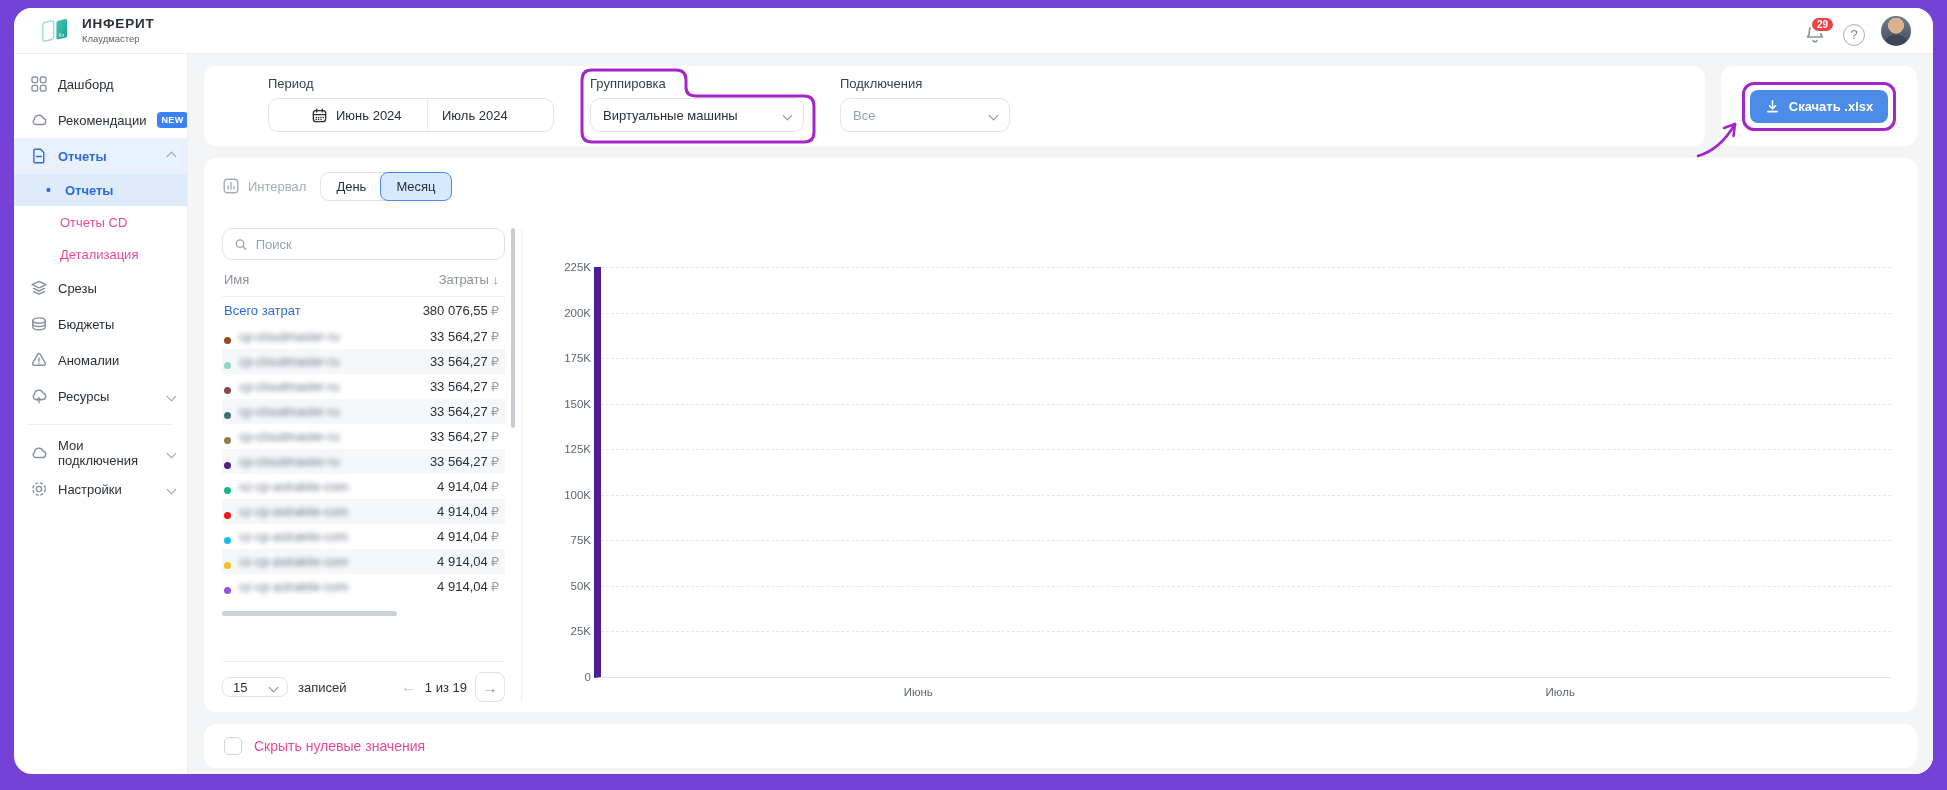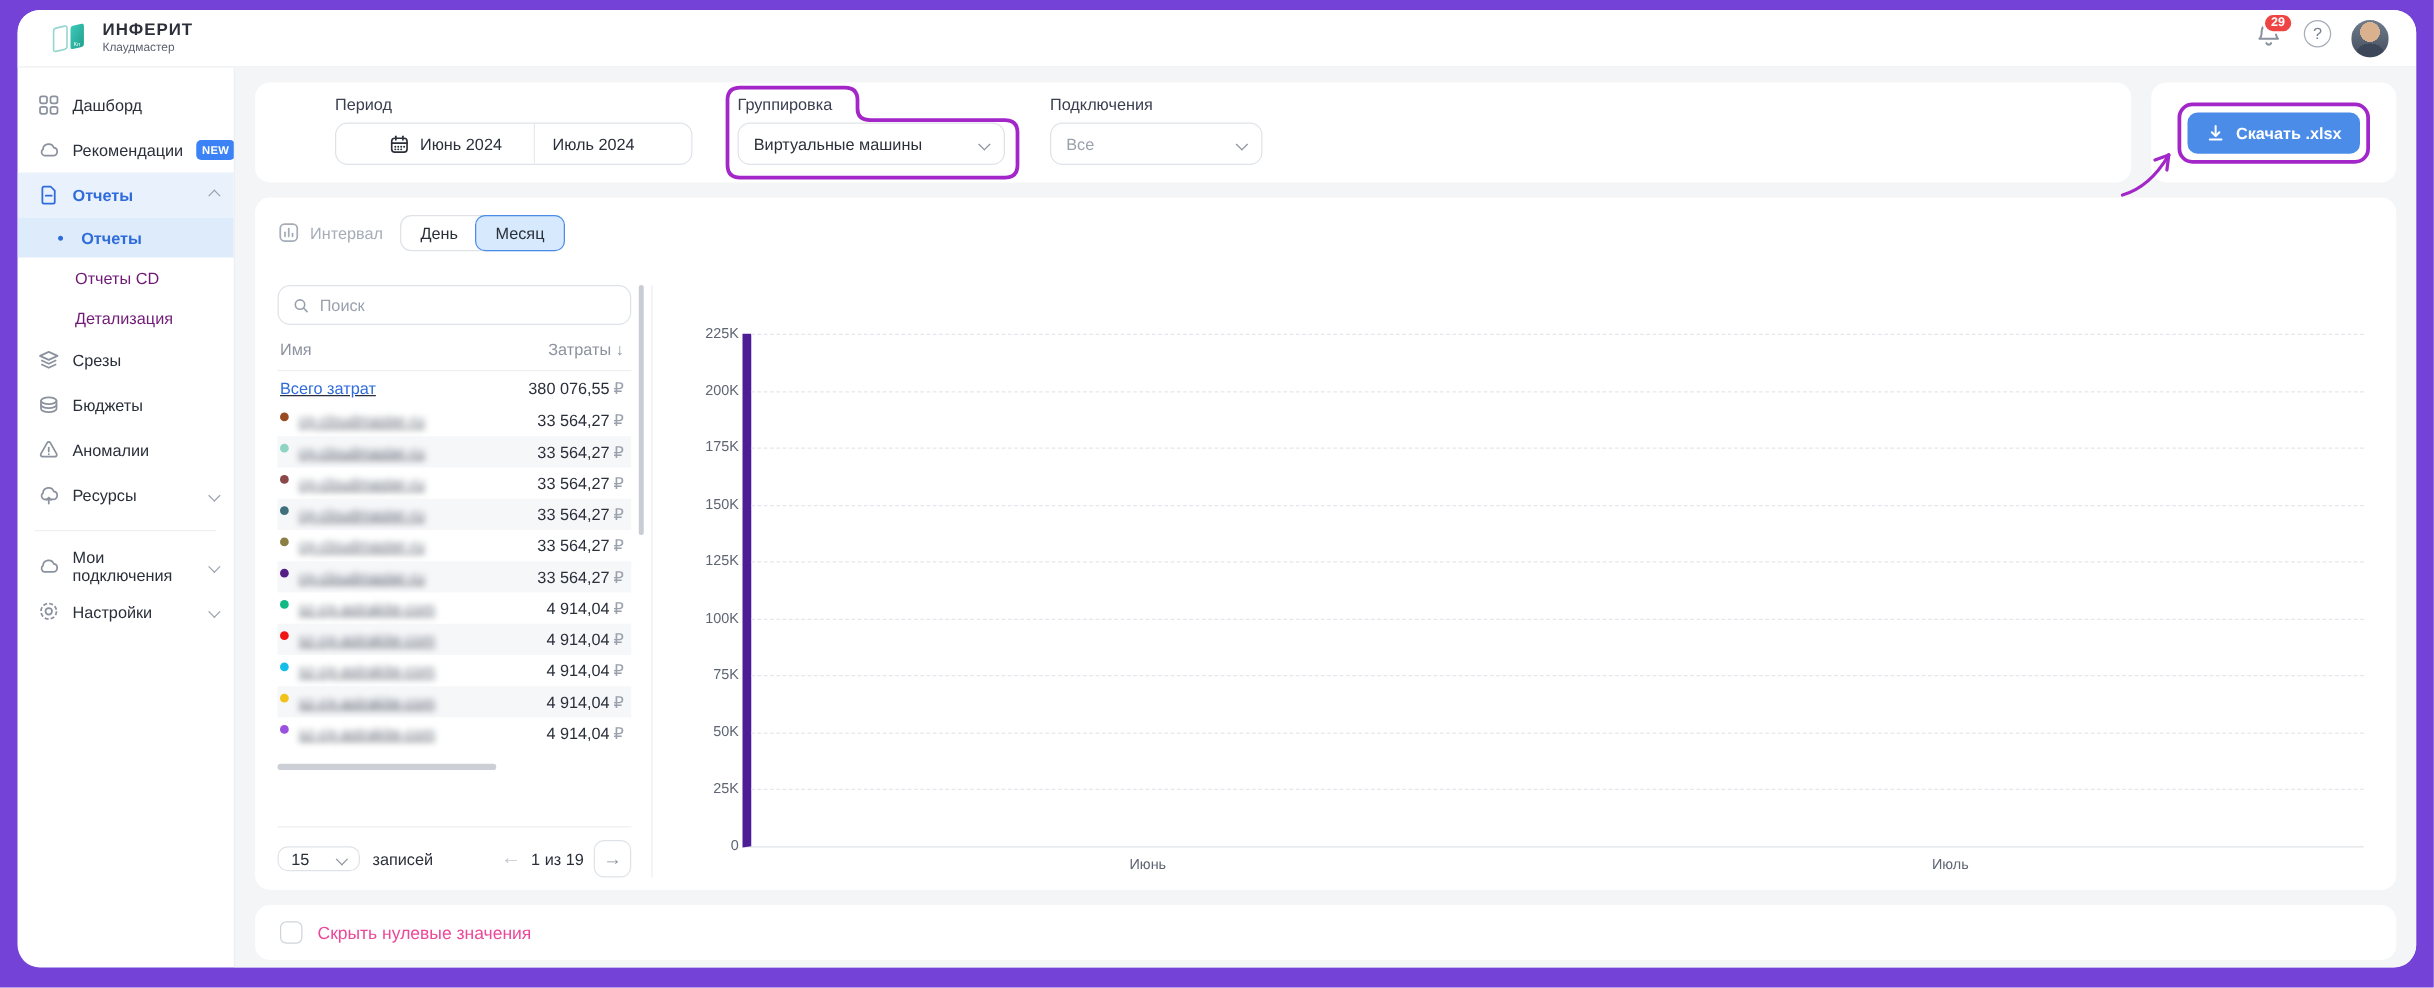--- a/index.html
+++ b/index.html
@@ -15,41 +15,41 @@
     background:#fff; border-radius:18px; overflow:hidden;
     display:flex; flex-direction:column;
   }
   
   .hdr { height:46px; flex:0 0 46px; display:flex; align-items:center; justify-content:space-between;
          padding:0 22px 0 24px; border-bottom:1px solid #edeff2; background:#fff; }
   .brand { display:flex; align-items:center; gap:10px; }
   .brand-txt { line-height:1.05; }
   .brand-name { font-size:13.5px; font-weight:bold; letter-spacing:.8px; color:#2a2f3a; }
   .brand-sub  { font-size:9.5px; color:#5b6270; margin-top:2px; }
-  .hdr-right { display:flex; align-items:flex-start; gap:16px; }
+  .hdr-right { display:flex; align-items:flex-end; gap:16px; }
   .bell-wrap { position:relative; width:24px; height:24px; }
   .badge { position:absolute; top:-6px; right:-8px; background:#ef4444; color:#fff;
            font-size:10px; font-weight:bold; padding:1px 5px; border-radius:9px; border:2px solid #fff; }
   .help { width:22px; height:22px; border:1.5px solid #a6adb8; border-radius:50%;
           display:flex; align-items:center; justify-content:center; font-size:13px; color:#7b8290; }
   .avatar { width:30px; height:30px; border-radius:50%;
       background:
         radial-gradient(circle at 50% 32%, #d9b18e 0 31%, rgba(0,0,0,0) 32%),
         radial-gradient(ellipse 60% 42% at 50% 88%, #3c475a 0 60%, rgba(0,0,0,0) 61%),
         linear-gradient(#707c8c,#434d5c); }
   
   .bod { flex:1; display:flex; min-height:0; }
   .sidebar { width:174px; flex:0 0 174px; border-right:1px solid #edeff2; padding:12px 0 8px; overflow:hidden; }
   .sb-item { display:flex; align-items:center; gap:10px; height:36px; padding:0 12px 0 16px;
              font-size:13px; color:#2a2f3a; cursor:pointer; }
   .sb-item .sb-ico { width:18px; height:18px; color:#8b929e; flex:0 0 18px; }
   .sb-item svg { width:18px; height:18px; display:block; }
   .sb-item.active { background:#e9f1fc; color:#2e6bdb; font-weight:bold; }
   .sb-item.active .sb-ico { color:#2e6bdb; }
-  .sb-item.child { padding-left:46px; height:32px; color:#701a75; }
+  .sb-item.child { padding-left:46px; height:32px; color:#ec4899; }
   .sb-item.child.active { background:#ddebfa; color:#2e6bdb; padding-left:32px; }
   .bullet { color:#2e6bdb; font-size:14px; margin-right:4px; }
   .sb-badge { background:#3b82f6; color:#fff; font-size:9px; font-weight:bold;
               border-radius:4px; padding:3px 5px; margin-left:auto; letter-spacing:.3px; }
   .sb-div { height:1px; background:#edeff2; margin:10px 14px; }
   .chev { width:7px; height:7px; border-right:1.5px solid #9aa1ad; border-bottom:1.5px solid #9aa1ad;
           display:inline-block; flex:0 0 7px; }
   .chev.down { transform:rotate(45deg); margin-left:auto; }
   .chev.up   { transform:rotate(-135deg); margin-left:auto; }
   .chev.sel  { border-color:#8b929e; transform:rotate(45deg); }
@@ -93,21 +93,21 @@
           border-right:1px solid #edeff2; position:relative; min-height:0; }
   .search { display:flex; align-items:center; gap:8px; height:32px; border:1px solid #dfe3e8;
             border-radius:10px; padding:0 11px; }
   .search input { border:none; outline:none; font-size:13px; width:100%; font-family:inherit; color:#2a2f3a; }
   .search input::placeholder { color:#9aa1ad; }
   .thead { display:flex; justify-content:space-between; padding:12px 6px 9px 2px;
            font-size:13px; color:#8b929e; border-bottom:1px solid #edeff2; }
   .trow { display:flex; align-items:center; height:25px; font-size:13px; padding:0 6px 0 2px; }
   .trow.alt { background:#f6f7f9; }
   .trow.total { height:27px; }
-  .tname { flex:1; display:flex; align-items:flex-start; gap:8px; min-width:0;text-decoration:underline; }
+  .tname { flex:1; display:flex; align-items:flex-end; gap:8px; min-width:0; }
   .tname .link { color:#2e6bdb; }
   .dot { width:7px; height:7px; border-radius:50%; flex:0 0 7px; }
   .blurred { filter:blur(2.6px); color:#6d7582; font-size:12.5px; white-space:nowrap; overflow:hidden; }
   .tval { white-space:nowrap; }
   .rub { color:#9aa1ad; margin-left:3px; }
   .hscroll { height:5px; width:62%; background:#ccd0d6; border-radius:3px; margin-top:12px; }
   .vscroll { position:absolute; right:6px; top:0; width:4px; height:200px; background:#c9cdd3; border-radius:2px; }
   .pager { margin-top:auto; border-top:1px solid #edeff2; padding-top:10px; display:flex;
            align-items:center; gap:10px; font-size:13px; }
   .psize { display:flex; align-items:center; justify-content:space-between; width:66px; height:20px;

